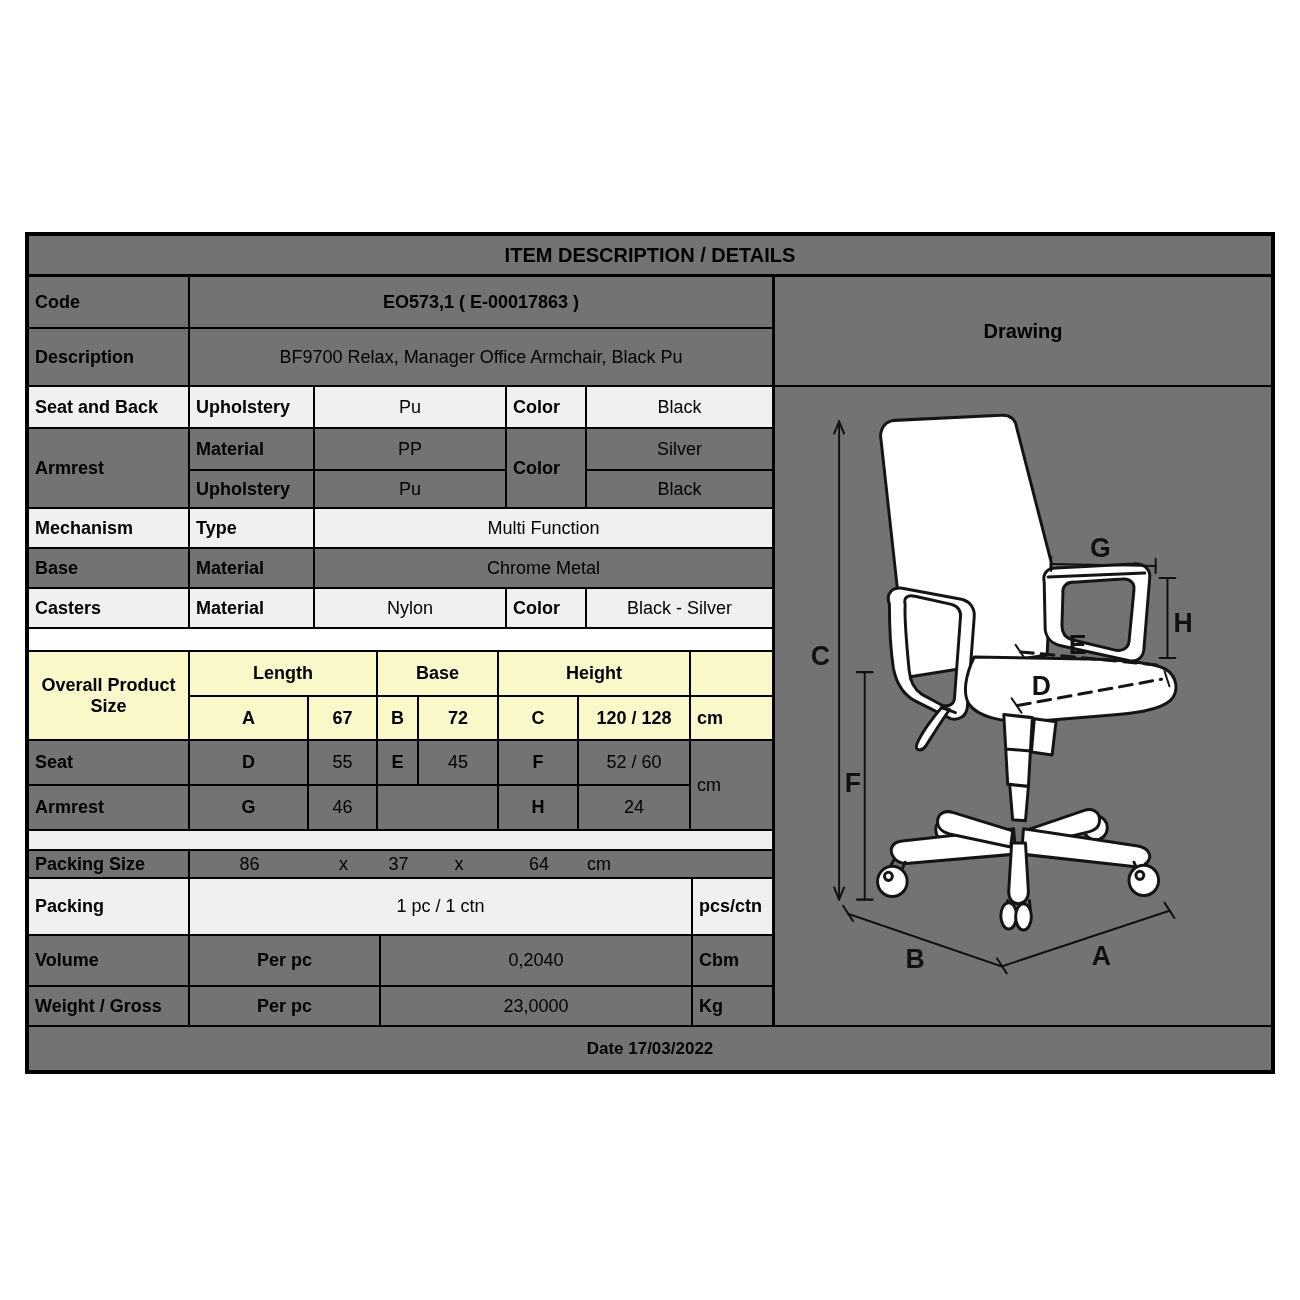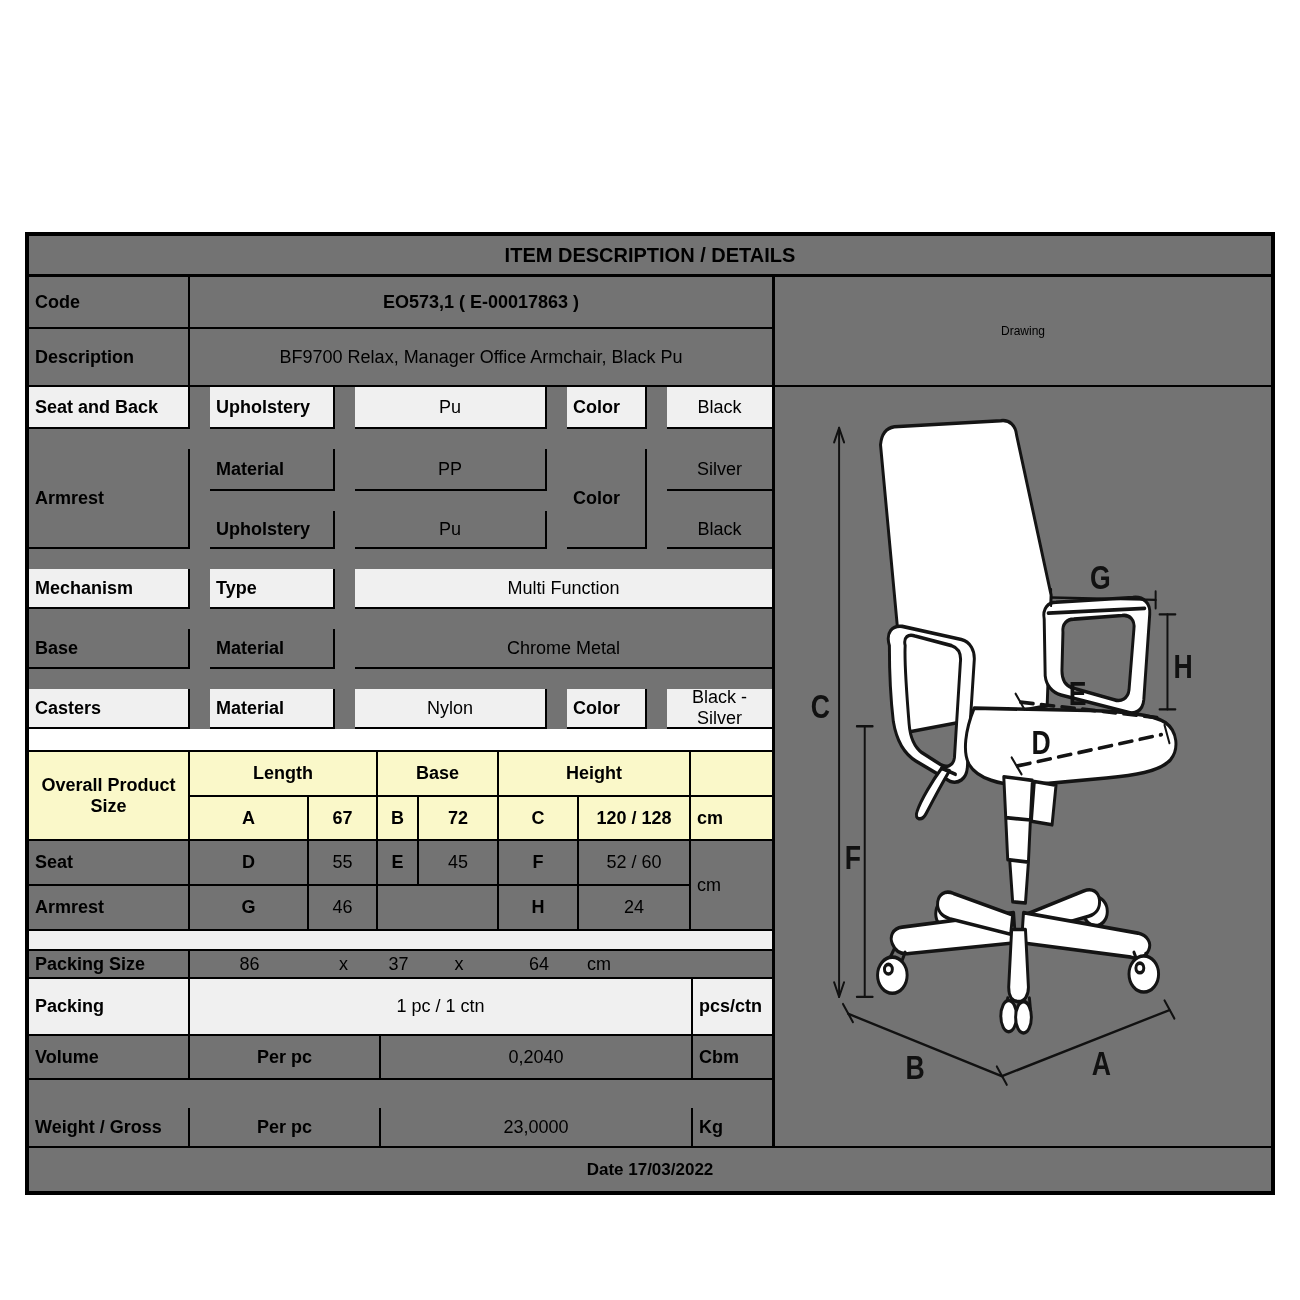--- a/index.html
+++ b/index.html
@@ -23,36 +23,36 @@
         font-size:18px;overflow:hidden;text-align:center;line-height:1.15;}
   .lft{justify-content:flex-start;padding-left:6px;text-align:left;}
   .b{font-weight:bold;}
   .noR{border-right:0;}
   .noB{border-bottom:0;}
   .shade{background:#F0F0F0;}
   .yellow{background:#FAF8C9;}
 
   .sec-code{display:grid;grid-template-columns:161px 1fr;grid-template-rows:52px 58px;}
   .sec-specs{display:grid;grid-template-columns:161px 125px 192px 80px 1fr;
-             grid-template-rows:42px 42px 38px 40px 40px 40px;gap:20px;}
+             grid-template-rows:42px 42px 38px 40px 40px 40px;}
   .spacer1{height:23px;border-bottom:2px solid #000;background:#fff;}
   .sec-size{display:grid;grid-template-columns:161px 119px 69px 41px 80px 80px 112px 1fr;
             grid-template-rows:45px 44px 45px 45px;}
   .spacer2{height:20px;border-bottom:2px solid #000;background:#F0F0F0;}
   .row-packsize{display:grid;grid-template-columns:161px 1fr;height:28px;border-radius:11px;}
   .ps-wrap{display:grid;grid-template-columns:119px 69px 41px 80px 80px 112px 1fr;
            border-bottom:2px solid #000;}
   .ps-wrap span{display:flex;align-items:center;justify-content:center;font-size:18px;}
   .ps-unit{justify-content:flex-start !important;padding-left:8px;}
   .row-packing{display:grid;grid-template-columns:161px 1fr 79px;height:57px;}
-  .row-volume{display:grid;grid-template-columns:161px 191px 1fr 79px;height:44px;}
-  .row-weight{display:grid;grid-template-columns:161px 191px 1fr 79px;height:38px;margin-top:28px;}
+  .row-volume{display:grid;grid-template-columns:161px 191px 1fr 79px;height:51px;}
+  .row-weight{display:grid;grid-template-columns:161px 191px 1fr 79px;height:38px;}
 
   .drawing-header{height:110px;border-bottom:2px solid #000;display:flex;
-                  align-items:center;justify-content:center;font-weight:normal;font-size:12px;}
+                  align-items:center;justify-content:center;font-weight:bold;font-size:20px;}
   .drawing-body{flex:1;position:relative;}
   .drawing-body svg{position:absolute;left:0;top:0;width:100%;height:100%;}
   .dim{font:bold 27px "Liberation Sans", sans-serif;fill:#111;}
 </style>
 </head>
 <body>
 
 <div class="page">
   <div class="sheet">
 

